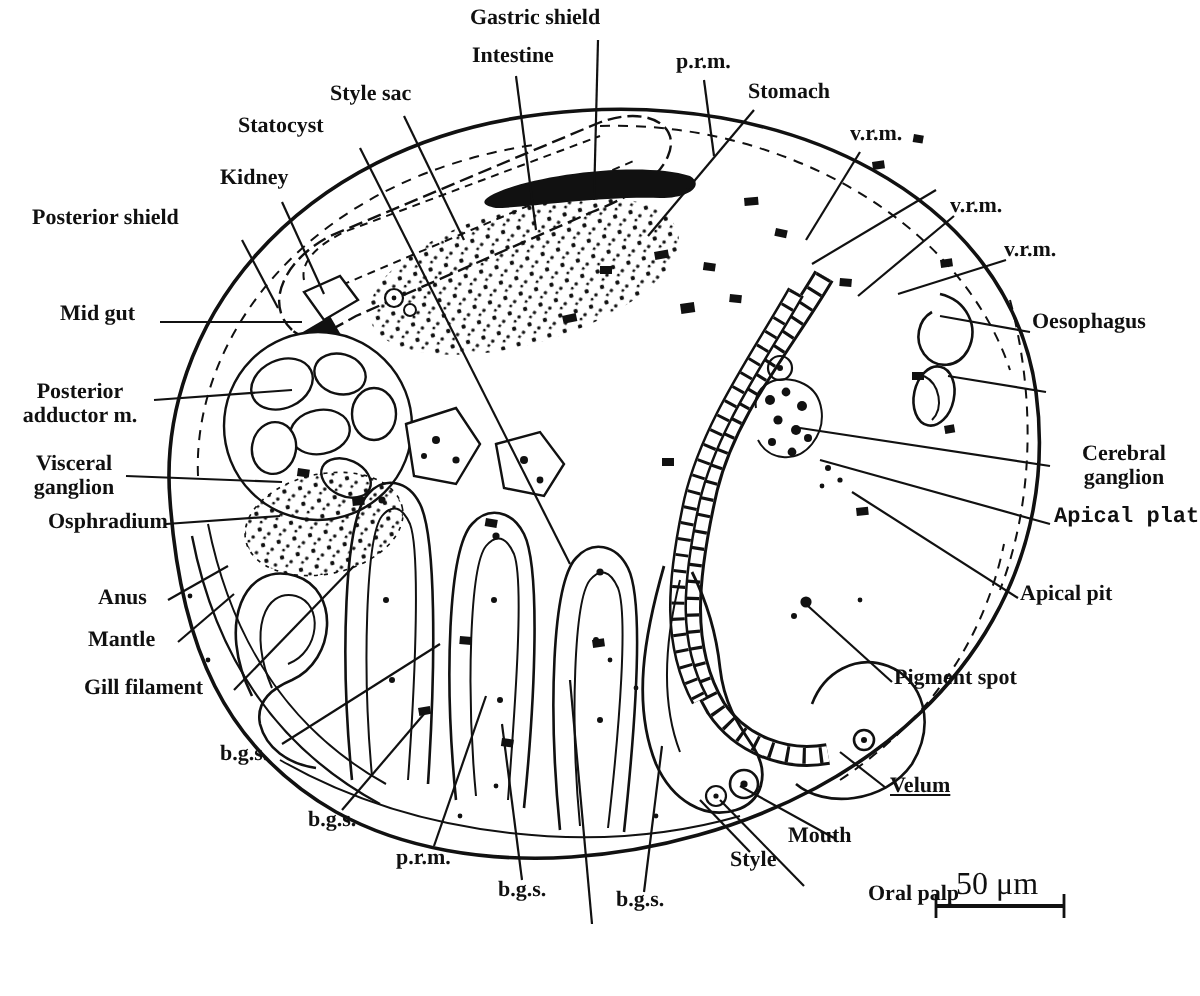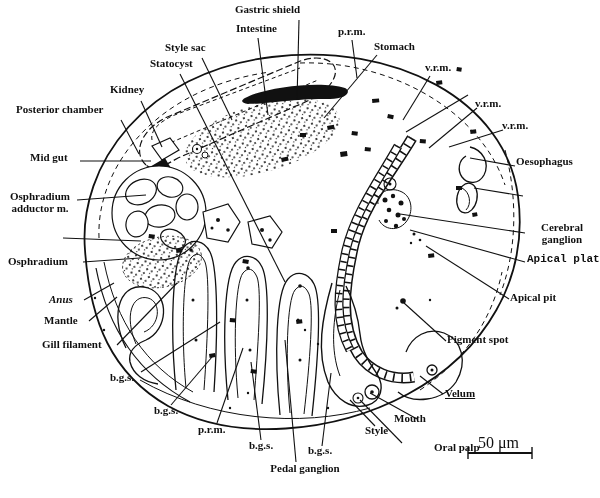--- a/index.html
+++ b/index.html
@@ -245,30 +245,30 @@
 <div class="lbl" style="left:516px;top:156px;">Oesophagus</div>
 <div class="lbl wrap" style="left:527px;top:222px;width:70px;">Cerebral ganglion</div>
 <div class="lbl" style="left:527px;top:254px;font-family:Liberation Mono, monospace;">Apical plate</div>
 <div class="lbl" style="left:510px;top:292px;">Apical pit</div>
 <div class="lbl" style="left:447px;top:334px;">Pigment spot</div>
 <div class="lbl" style="left:445px;top:388px;text-decoration:underline;">Velum</div>
 <div class="lbl" style="left:394px;top:413px;">Mouth</div>
 <div class="lbl" style="left:365px;top:425px;">Style</div>
 <div class="lbl" style="left:387px;top:442px;margin-left:47px;">Oral palp</div>
 <div class="lbl" style="left:308px;top:445px;">b.g.s.</div>
-<div class="lbl wrap" style="left:270px;top:463px;width:70px;">Pedal ganglion</div>
 <div class="lbl" style="left:249px;top:440px;">b.g.s.</div>
 <div class="lbl" style="left:198px;top:424px;">p.r.m.</div>
 <div class="lbl" style="left:154px;top:405px;">b.g.s.</div>
 <div class="lbl" style="left:110px;top:372px;">b.g.s.</div>
 <div class="lbl" style="left:42px;top:339px;">Gill filament</div>
 <div class="lbl" style="left:44px;top:315px;">Mantle</div>
-<div class="lbl" style="left:49px;top:294px;font-style:italic;">Anus</div>
-<div class="lbl" style="left:8px;top:256px;">Osphradium</div>
-<div class="lbl wrap" style="left:0px;top:191px;width:80px;">Osphradium adductor m.</div>
+<div class="lbl" style="left:49px;top:294px;">Anus</div>
+<div class="lbl" style="left:24px;top:256px;">Osphradium</div>
+<div class="lbl wrap" style="left:8px;top:227px;width:58px;">Visceral ganglion</div>
+<div class="lbl wrap" style="left:0px;top:191px;width:80px;">Posterior adductor m.</div>
 <div class="lbl" style="left:30px;top:152px;">Mid gut</div>
-<div class="lbl" style="left:16px;top:104px;">Posterior chamber</div>
+<div class="lbl" style="left:16px;top:104px;">Posterior shield</div>
 <div class="lbl" style="left:110px;top:84px;">Kidney</div>
-<div class="lbl" style="left:150px;top:58px;">Statocyst</div>
+<div class="lbl" style="left:119px;top:58px;">Statocyst</div>
 <div class="lbl" style="left:165px;top:42px;">Style sac</div>
 <div class="lbl scale" style="left:478px;top:435px;">50 μm</div>
 
 </div>
 
 </body></html>

